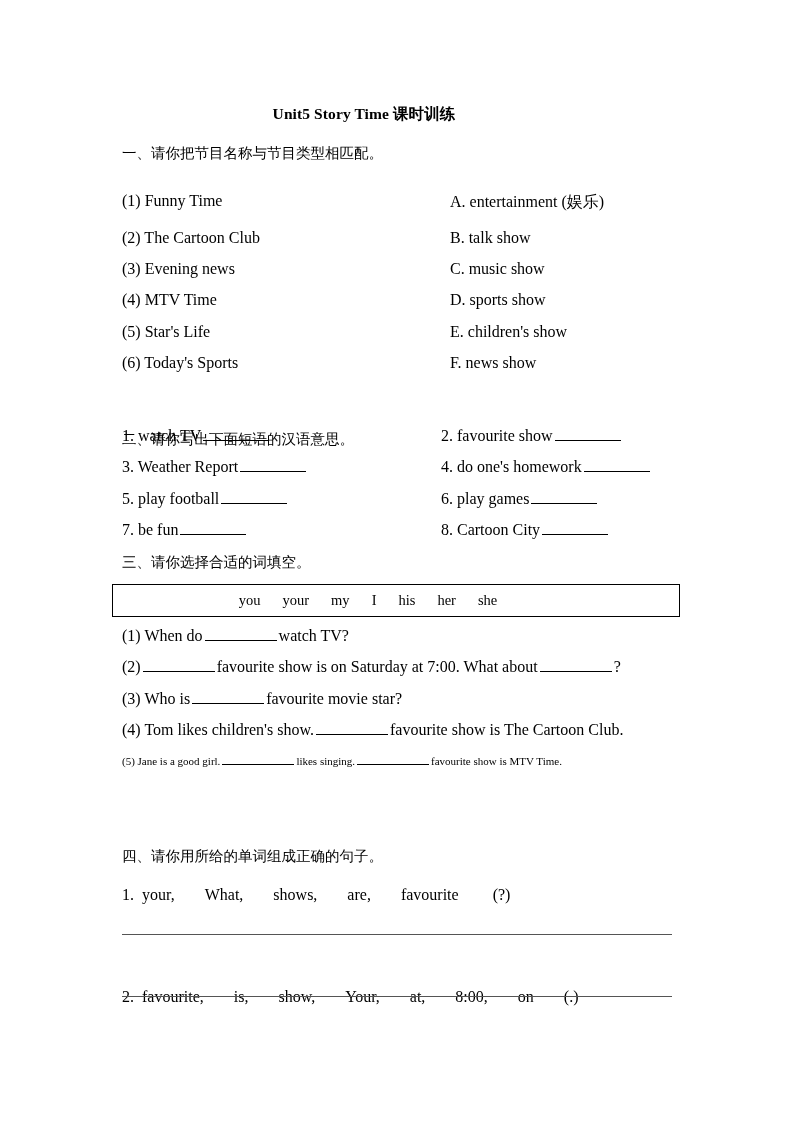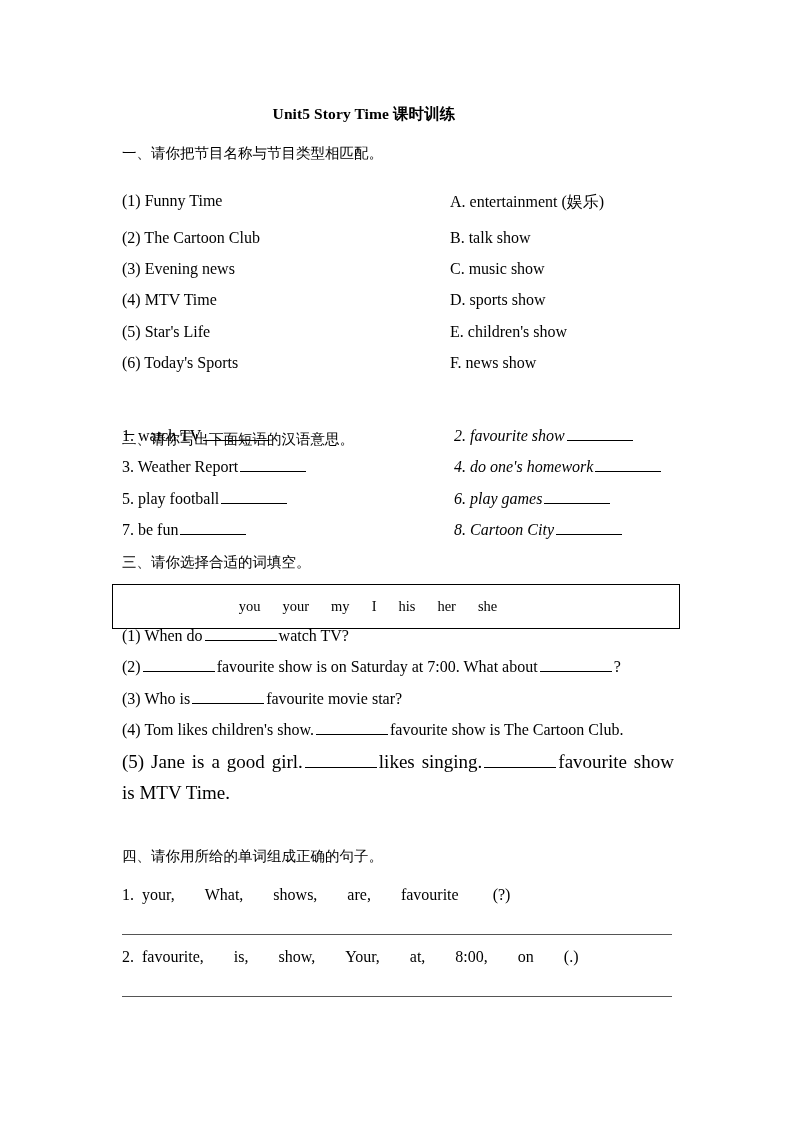--- a/index.html
+++ b/index.html
@@ -45,38 +45,38 @@
   }
 
   .row {
     position: absolute;
     font-size: 16px;
     white-space: nowrap;
   }
 
   .col-left  { left: 122px; }
   .col-rightA { left: 450px; }
-  .col-rightB { left: 454px; font-style: italic; }
+  .col-rightB { left: 441px; }
 
   .blank {
     display: inline-block;
     border-bottom: 1px solid #000;
     vertical-align: baseline;
     height: 0.95em;
     margin: 0 2px;
   }
   .blank-sm { width: 66px; }
   .blank-md { width: 72px; }
 
   .wordbank {
     position: absolute;
     left: 112px;
     top: 584px;
     width: 568px;
-    height: 45px;
+    height: 33px;
     border: 1px solid #000;
     box-sizing: border-box;
     display: flex;
     align-items: center;
     justify-content: center;
   }
   .wordbank-inner {
     font-size: 14.5px;
     white-space: nowrap;
     padding-right: 56px;
@@ -88,21 +88,21 @@
     left: 122px;
     width: 550px;
     border-top: 1px solid #555;
     height: 0;
   }
 
   .wrapline {
     position: absolute;
     left: 122px;
     width: 552px;
-    font-size: 19px;
+    font-size: 11px;
     line-height: 31px;
     white-space: normal;
   }
   .justified {
     text-align: justify;
     text-align-last: left;
   }
   .sentence-words span { display: inline-block; }
 </style>
 </head>
@@ -203,20 +203,20 @@
 
   <div class="answer-line" style="top:934px;"></div>
 
   <div class="row col-left sentence-words" style="top:948px;">
     <span>2.</span>
     <span style="margin-left:4px;">favourite,</span>
     <span style="margin-left:26px;">is,</span>
     <span style="margin-left:26px;">show,</span>
     <span style="margin-left:26px;">Your,</span>
     <span style="margin-left:26px;">at,</span>
-    <span style="margin-left:26px;">8:00,</span>
+    <span style="margin-left:26px;margin-top:40px;">8:00,</span>
     <span style="margin-left:26px;">on</span>
     <span style="margin-left:26px;">(.)</span>
   </div>
 
   <div class="answer-line" style="top:996px;"></div>
 
 </div>
 
 </body></html>

